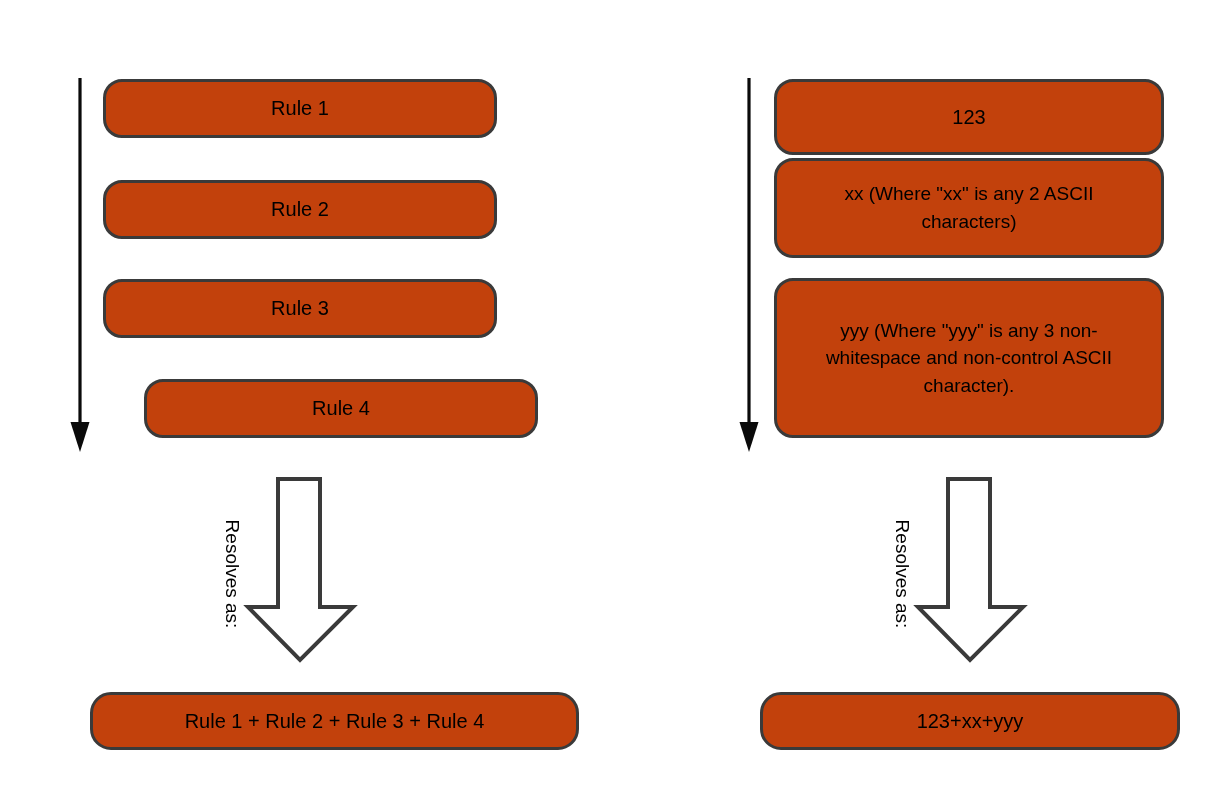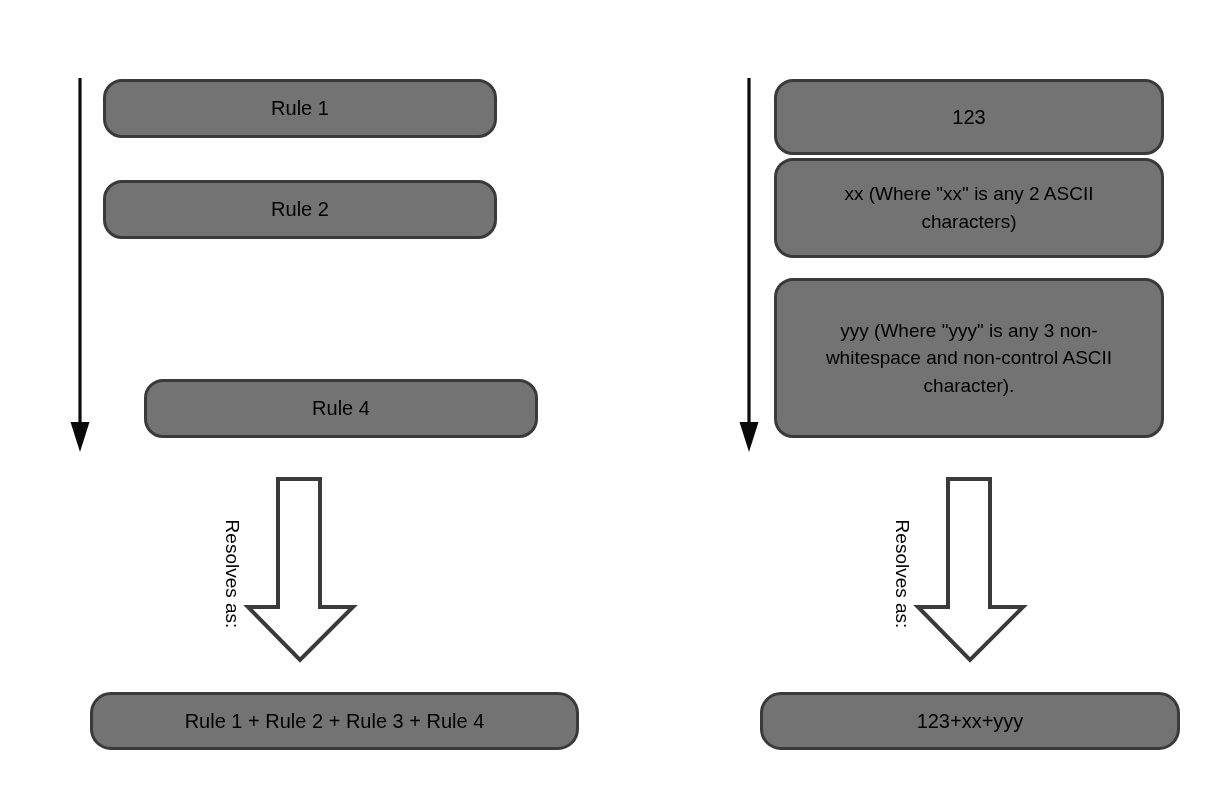--- a/index.html
+++ b/index.html
@@ -14,21 +14,21 @@
     background: #ffffff;
     font-family: "Liberation Sans", sans-serif;
     color: #000000;
     overflow: hidden;
   }
   .box {
     position: absolute;
     box-sizing: border-box;
     border: 3.5px solid #3a3a3a;
     border-radius: 19px;
-    background: #737373;
+    background: #c2410c;
     display: flex;
     align-items: center;
     justify-content: center;
     text-align: center;
     font-size: 20px;
     line-height: 1.45;
     padding: 0 22px;
   }
   .rule-box { left: 103px; width: 394px; height: 59px; }
   .rb1 { top: 79px; }
@@ -84,20 +84,23 @@
     <line x1="13" y1="2" x2="13" y2="350" stroke="#0a0a0a" stroke-width="3.2"></line>
     <polygon points="3.5,346 22.5,346 13,376" fill="#0a0a0a"></polygon>
   </svg>
 
   <div class="box rule-box rb1">
     <span>Rule 1</span>
   </div>
   <div class="box rule-box rb2">
     <span>Rule 2</span>
   </div>
+  <div class="box rule-box rb3">
+    <span>Rule 3</span>
+  </div>
   <div class="box rule-box rb4">
     <span>Rule 4</span>
   </div>
 
   <div class="rotated-label left-col">Resolves as:</div>
   <svg class="big-arrow left-col" viewBox="0 0 120 192">
     <polygon points="38,5 80,5 80,133 113,133 60,186 8,133 38,133" fill="#ffffff" stroke="#3a3a3a" stroke-width="4" stroke-linejoin="miter"></polygon>
   </svg>
 
   <div class="box result-left">

